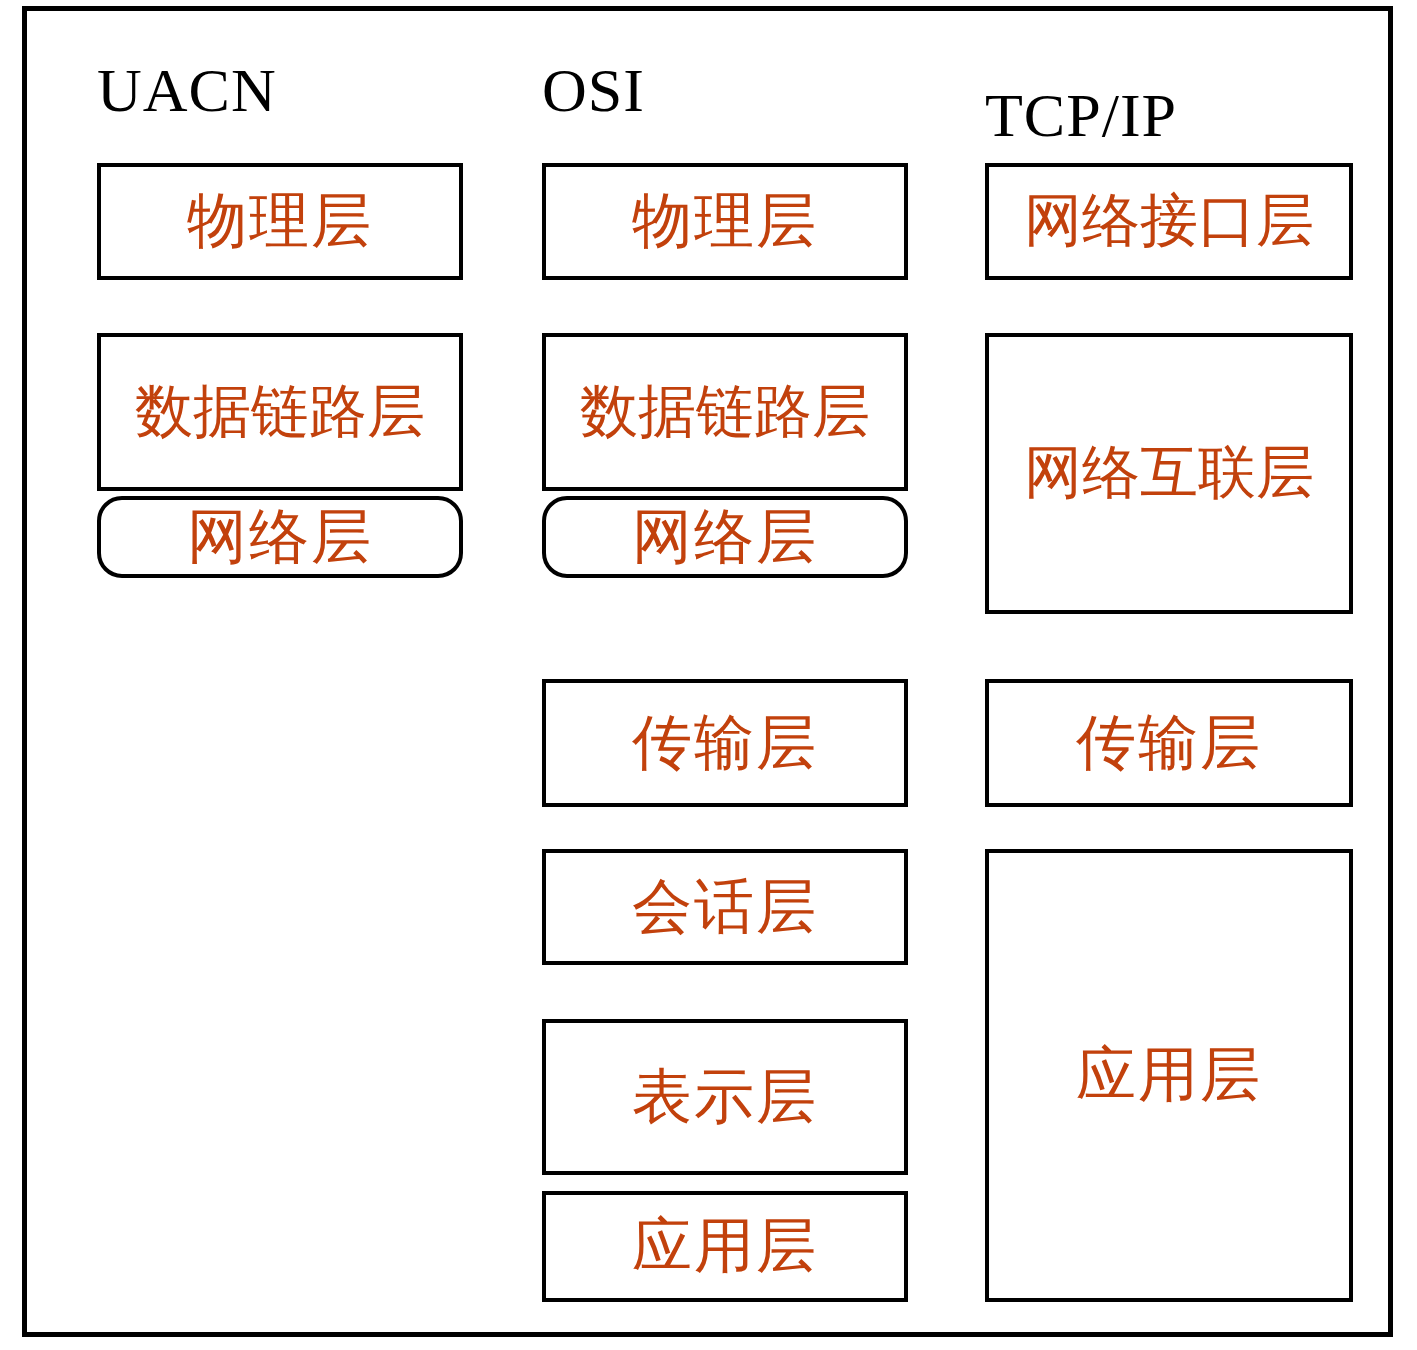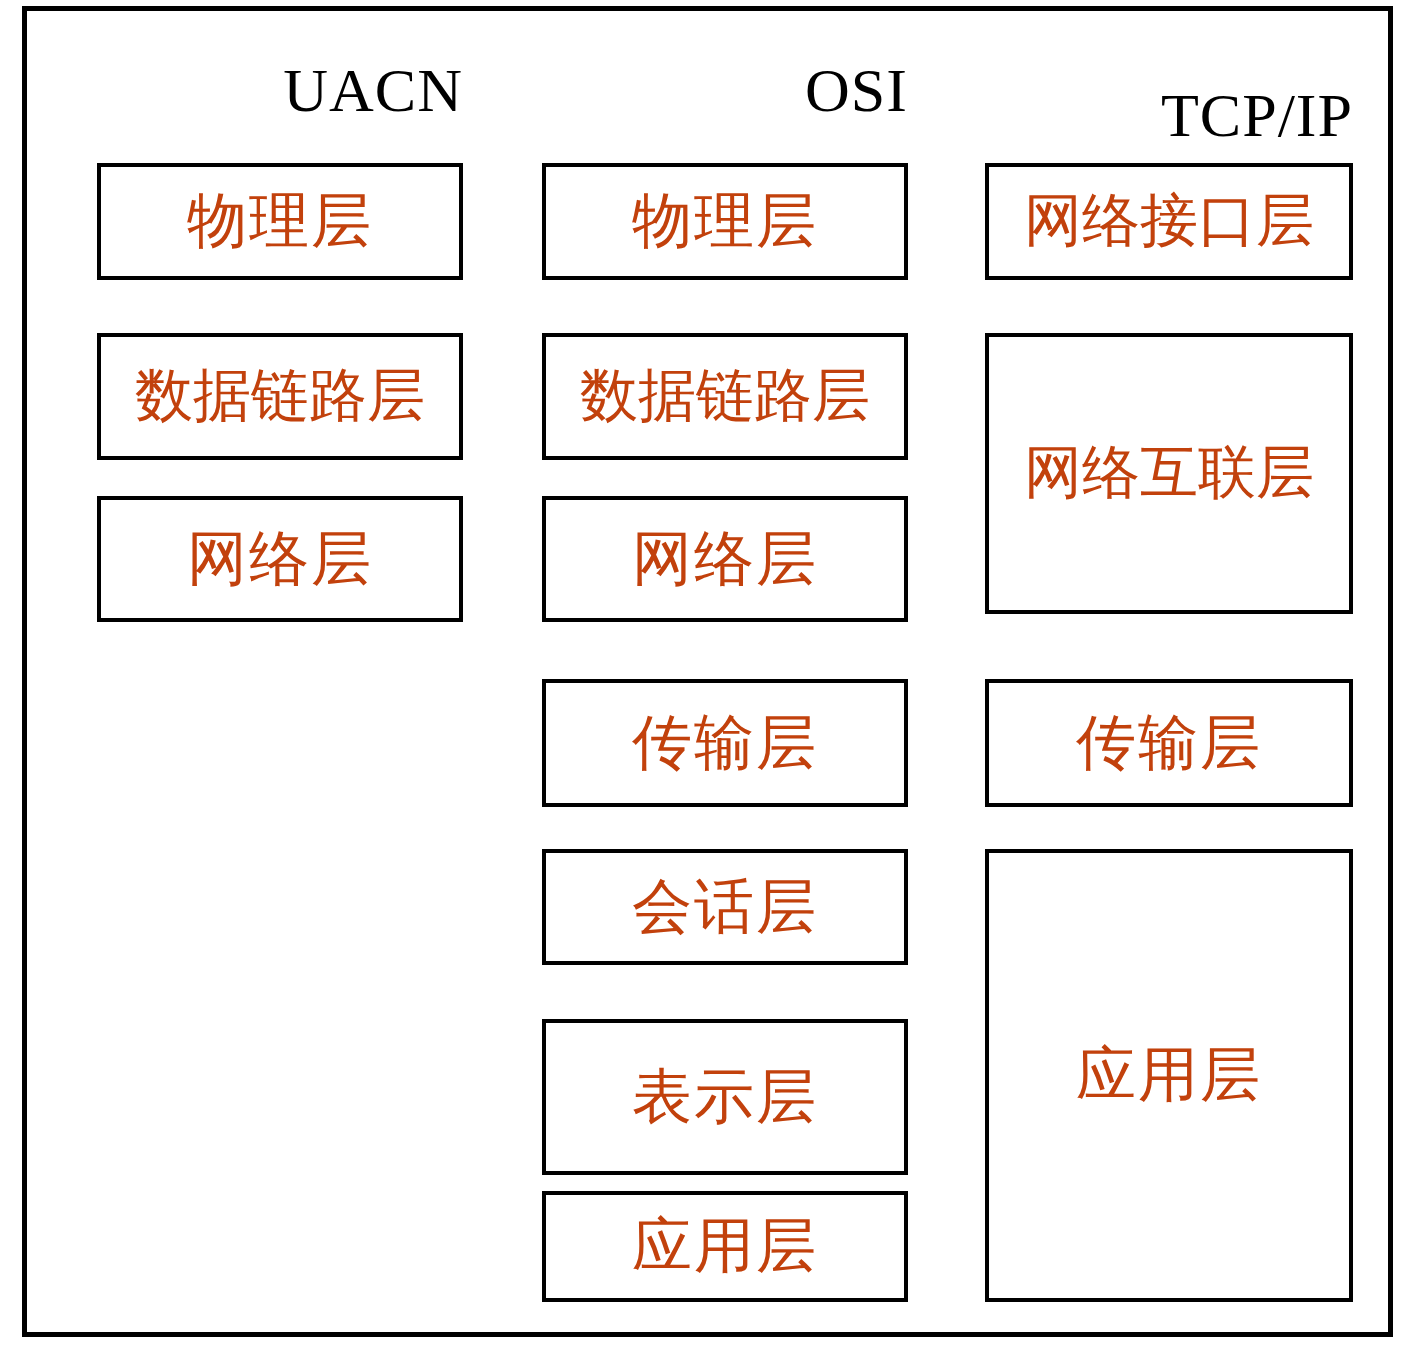--- a/index.html
+++ b/index.html
@@ -29,21 +29,21 @@
     width: 1371px;
     height: 1331px;
     border: 5px solid #000000;
     box-sizing: border-box;
     background: #ffffff;
   }
 
   
   .col-header {
     position: absolute;
-    text-align: right;
+    text-align: left;
     font-family: "Liberation Serif", "DejaVu Serif", serif;
     font-size: 62px;
     line-height: 1;
     letter-spacing: 1px;
     white-space: nowrap;
     color: #000000;
   }
   .col-header.uacn   { left: 70px;  top: 48px; width: 366px; }
   .col-header.osi    { left: 515px; top: 48px; width: 366px; }
   .col-header.tcpip  { left: 958px; top: 48px; width: 368px; margin-top: 25px; }
@@ -72,22 +72,22 @@
     letter-spacing: 0px;
   }
 
   
   .col-uacn  { left: 70px;  width: 366px; }
   .col-osi   { left: 515px; width: 366px; }
   .col-tcpip { left: 958px; width: 368px; }
 
   
   .row-1 { top: 152px;  height: 117px; }  
-  .row-2 { top: 322px;  height: 127px; }  
-  .row-3 { top: 485px;  height: 126px; }  
+  .row-2 { top: 322px;  height: 158px; }  
+  .row-3 { top: 485px;  height: 82px; border-radius: 25px; }  
   .row-4 { top: 668px;  height: 128px; }  
   .row-5 { top: 838px;  height: 116px; }  
   .row-6 { top: 1008px; height: 156px; }  
   .row-7 { top: 1180px; height: 111px; }  
 
   
   .span-internet    { top: 322px;  height: 281px; }  
   .span-application { top: 838px;  height: 453px; }  
 </style>
 </head>

